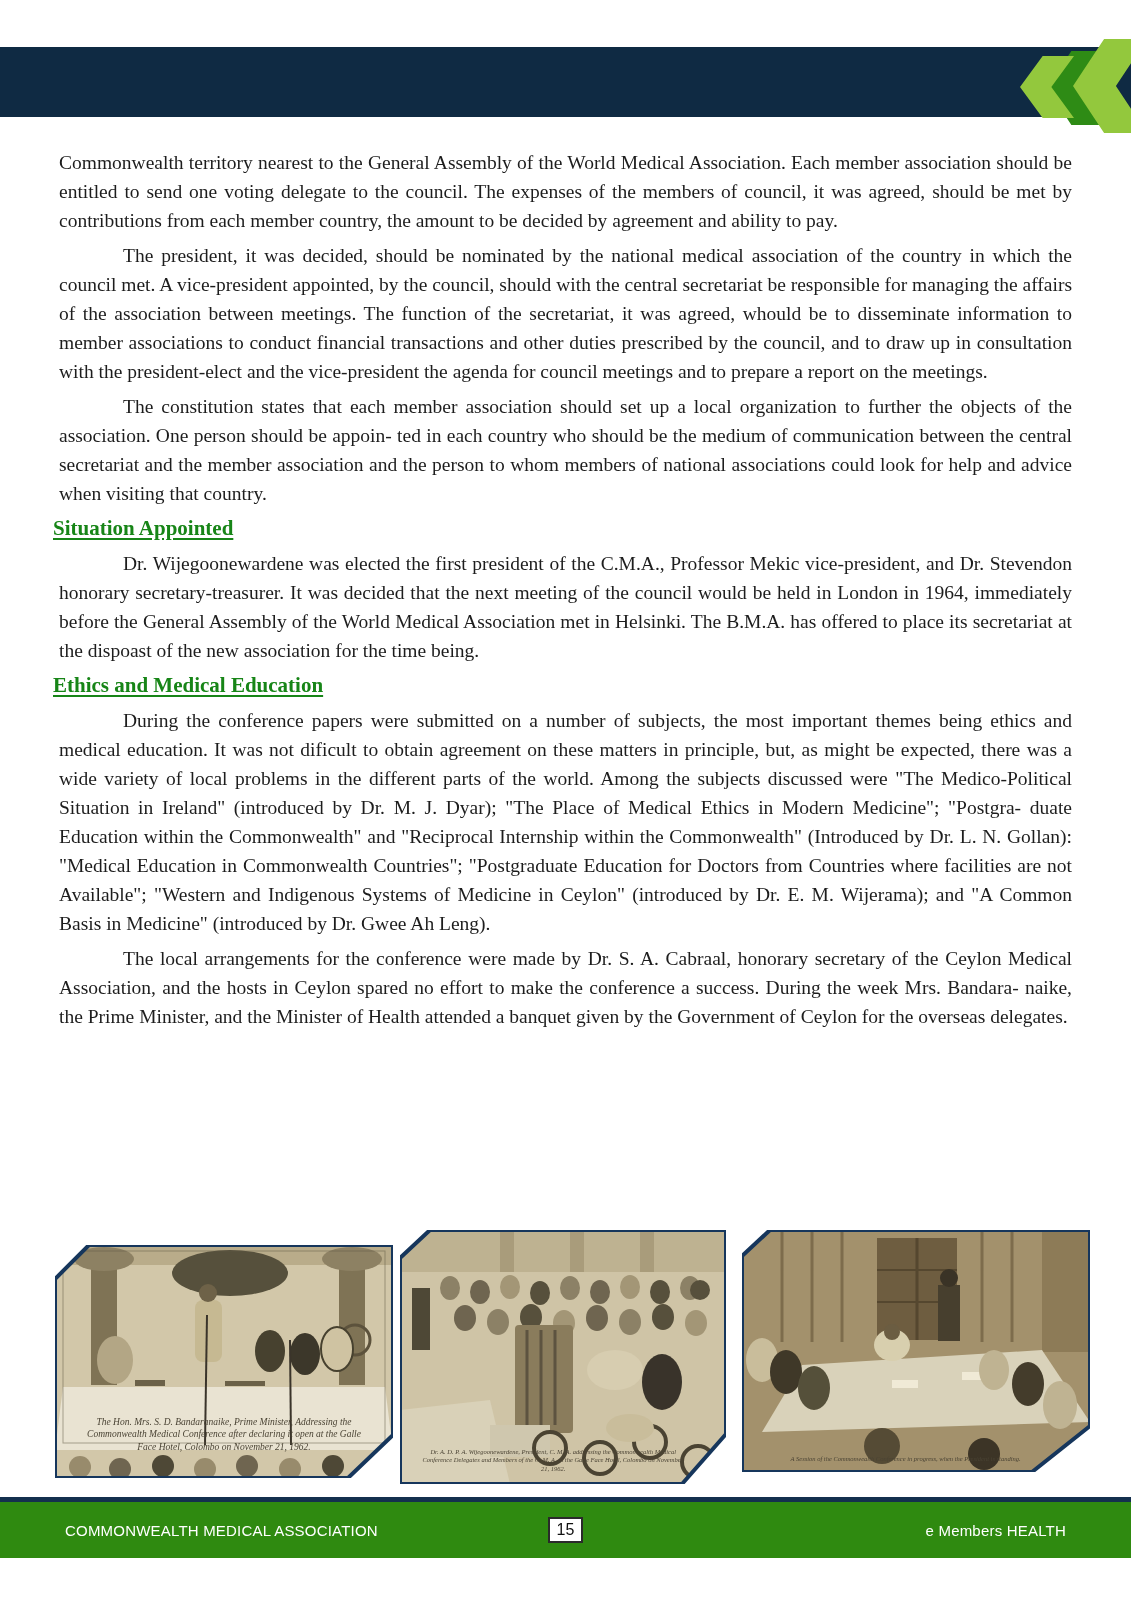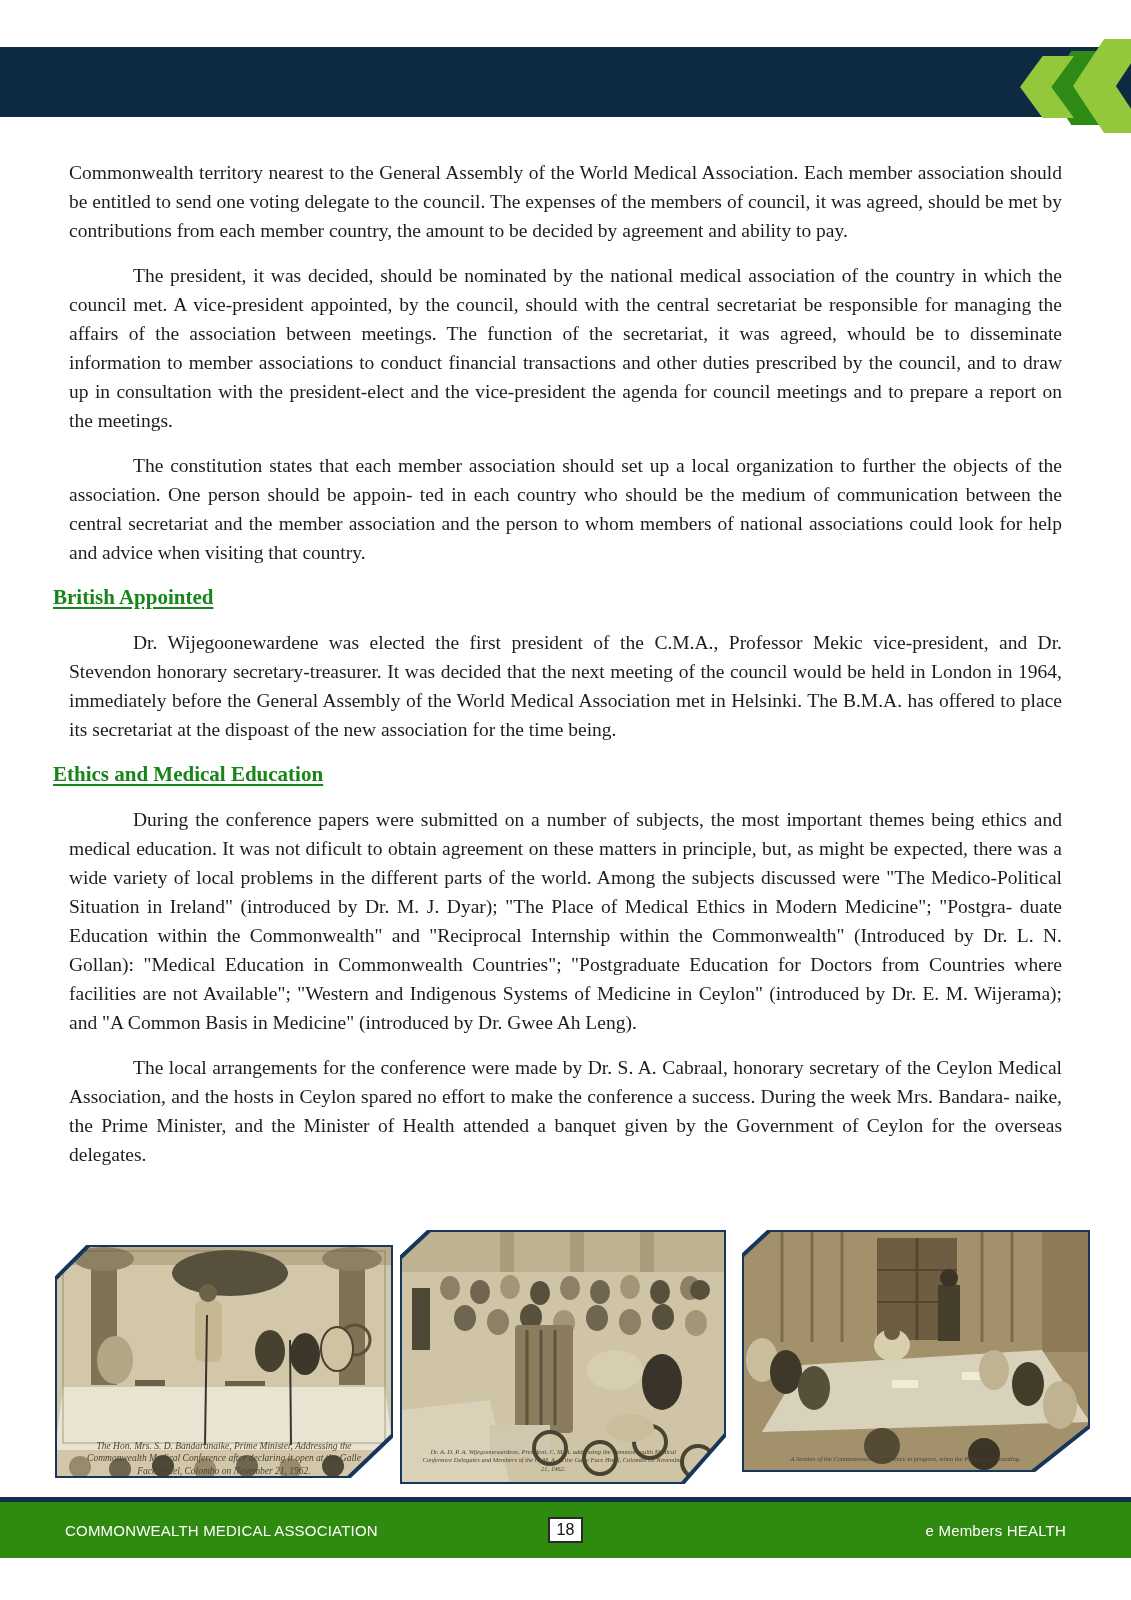--- a/index.html
+++ b/index.html
@@ -25,21 +25,21 @@
   .chev-light-1{right:57px;top:9px;width:54px;height:62px;background:#93c83d;z-index:2;}
   .chev-light-2{right:-16px;top:-8px;width:74px;height:94px;background:#93c83d;z-index:2;}
 
   
   .content{
     position:absolute;left:53px;top:142px;width:1025px;
     color:#1d1d1d;
     font-size:19.5px;line-height:29px;
     text-align:justify;
   }
-  .content p{margin:16px;}
+  .content p{margin:6px;}
   .para-indent{text-indent:64px;}
   .green-heading{
     margin:6px 0 3px 0;
     font-size:21px;font-weight:bold;
     color:#178517;
     text-decoration:underline;
     text-decoration-thickness:2px;
     text-underline-offset:3px;
     text-align:left;
   }
@@ -55,21 +55,21 @@
   }
   .photo svg{position:absolute;left:0;top:0;}
   .photo figcaption{
     position:absolute;
     text-align:center;
     font-style:italic;
     color:#4a4334;
     z-index:3;
   }
   .photo-1{left:55px;top:1245px;width:338px;height:233px;}
-  .photo-1 figcaption{bottom:0;left:7%;right:7%;font-size:9.5px;line-height:1.35;margin-top:44px;}
+  .photo-1 figcaption{bottom:24px;left:7%;right:7%;font-size:9.5px;line-height:1.35;margin-top:44px;}
   .photo-2{left:400px;top:1230px;width:326px;height:254px;}
   .photo-2 figcaption{bottom:11px;left:6%;right:12%;font-size:6.5px;line-height:1.3;}
   .photo-3{left:742px;top:1230px;width:348px;height:242px;}
   .photo-3 figcaption{bottom:9px;left:10%;right:16%;font-size:6.5px;line-height:1.3;}
 
   
   .footer-rule{position:absolute;left:0;top:1497px;width:1131px;height:5px;background:#14304e;}
   .footer-bar{
     position:absolute;left:0;top:1502px;width:1131px;height:56px;
     background:#2f8a10;
@@ -99,21 +99,21 @@
       <div class="chev chev-dark"></div>
       <div class="chev chev-light-1"></div>
       <div class="chev chev-light-2"></div>
     </div>
   </div>
 
   <main class="content">
     <p>Commonwealth territory nearest to the General Assembly of the World Medical Association. Each member association should be entitled to send one voting delegate to the council. The expenses of the members of council, it was agreed, should be met by contributions from each member country, the amount to be decided by agreement and ability to pay.</p>
     <p class="para-indent">The president, it was decided, should be nominated by the national medical association of the country in which the council met. A vice-president appointed, by the council, should with the central secretariat be responsible for managing the affairs of the association between meetings. The function of the secretariat, it was agreed, whould be to disseminate information to member associations to conduct financial transactions and other duties prescribed by the council, and to draw up in consultation with the president-elect and the vice-president the agenda for council meetings and to prepare a report on the meetings.</p>
     <p class="para-indent">The constitution states that each member association should set up a local organization to further the objects of the association. One person should be appoin- ted in each country who should be the medium of communication between the central secretariat and the member association and the person to whom members of national associations could look for help and advice when visiting that country.</p>
-    <h3 class="green-heading">British Appointed</h3>
+    <h3 class="green-heading">Situation Appointed</h3>
     <p class="para-indent">Dr. Wijegoonewardene was elected the first president of the C.M.A., Professor Mekic vice-president, and Dr. Stevendon honorary secretary-treasurer. It was decided that the next meeting of the council would be held in London in 1964, immediately before the General Assembly of the World Medical Association met in Helsinki. The B.M.A. has offered to place its secretariat at the dispoast of the new association for the time being.</p>
     <h3 class="green-heading">Ethics and Medical Education</h3>
     <p class="para-indent">During the conference papers were submitted on a number of subjects, the most important themes being ethics and medical education. It was not dificult to obtain agreement on these matters in principle, but, as might be expected, there was a wide variety of local problems in the different parts of the world. Among the subjects discussed were "The Medico-Political Situation in Ireland" (introduced by Dr. M. J. Dyar); "The Place of Medical Ethics in Modern Medicine"; "Postgra- duate Education within the Commonwealth" and "Reciprocal Internship within the Commonwealth" (Introduced by Dr. L. N. Gollan): "Medical Education in Commonwealth Countries"; "Postgraduate Education for Doctors from Countries where facilities are not Available"; "Western and Indigenous Systems of Medicine in Ceylon" (introduced by Dr. E. M. Wijerama); and "A Common Basis in Medicine" (introduced by Dr. Gwee Ah Leng).</p>
     <p class="para-indent">The local arrangements for the conference were made by Dr. S. A. Cabraal, honorary secretary of the Ceylon Medical Association, and the hosts in Ceylon spared no effort to make the conference a success. During the week Mrs. Bandara- naike, the Prime Minister, and the Minister of Health attended a banquet given by the Government of Ceylon for the overseas delegates.</p>
   </main>
 
   <figure class="photo photo-1">
     <svg width="338" height="233" viewBox="0 0 338 233">
       <defs>
           <clipPath id="clip1">
@@ -243,18 +243,18 @@
       </g>
       <polygon points="28,0 348,0 348,196 290,242 0,242 0,26" fill="none" stroke="#16365c" stroke-width="4"></polygon>
     </svg>
     <figcaption>A Session of the Commonwealth Conference in progress, when the President is standing.</figcaption>
   </figure>
 
   <div class="footer-rule"></div>
   <footer class="footer-bar">
     <span class="footer-left">COMMONWEALTH MEDICAL ASSOCIATION</span>
     <span class="footer-center">
-      <span class="page-num-box">18</span>
+      <span class="page-num-box">15</span>
     </span>
     <span class="footer-right">e Members HEALTH</span>
   </footer>
 
 </div>
 
 </body></html>

